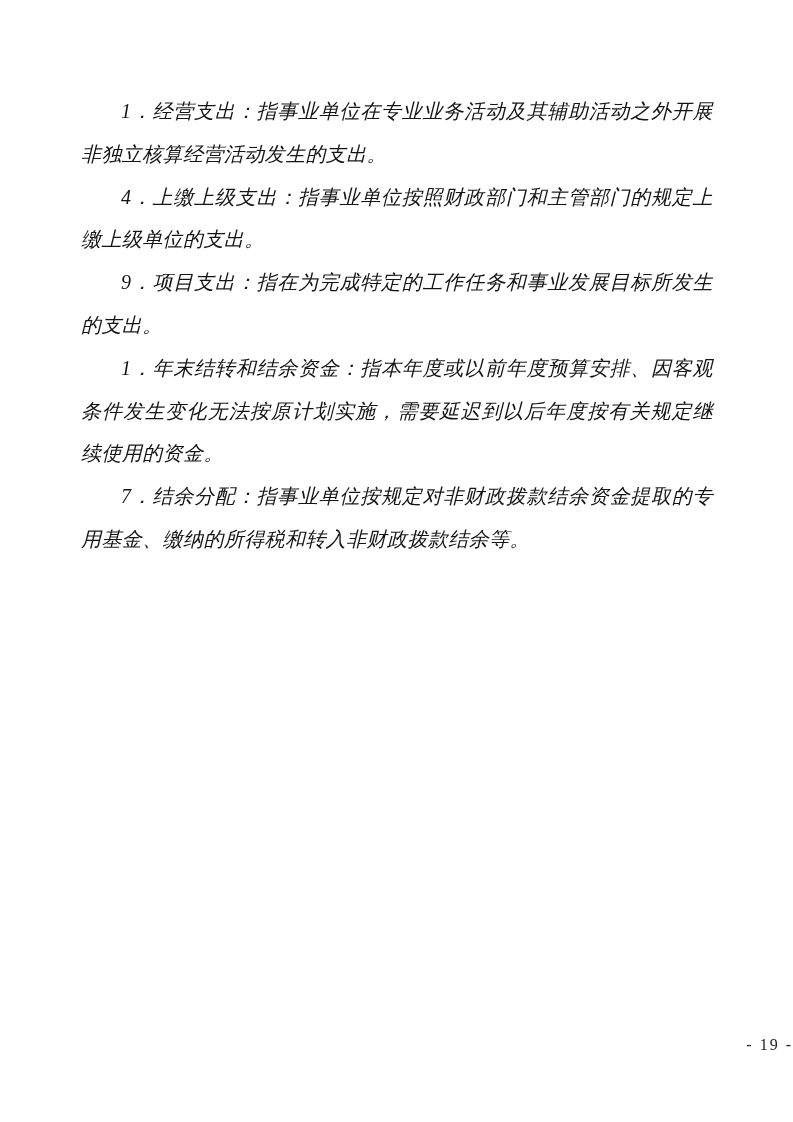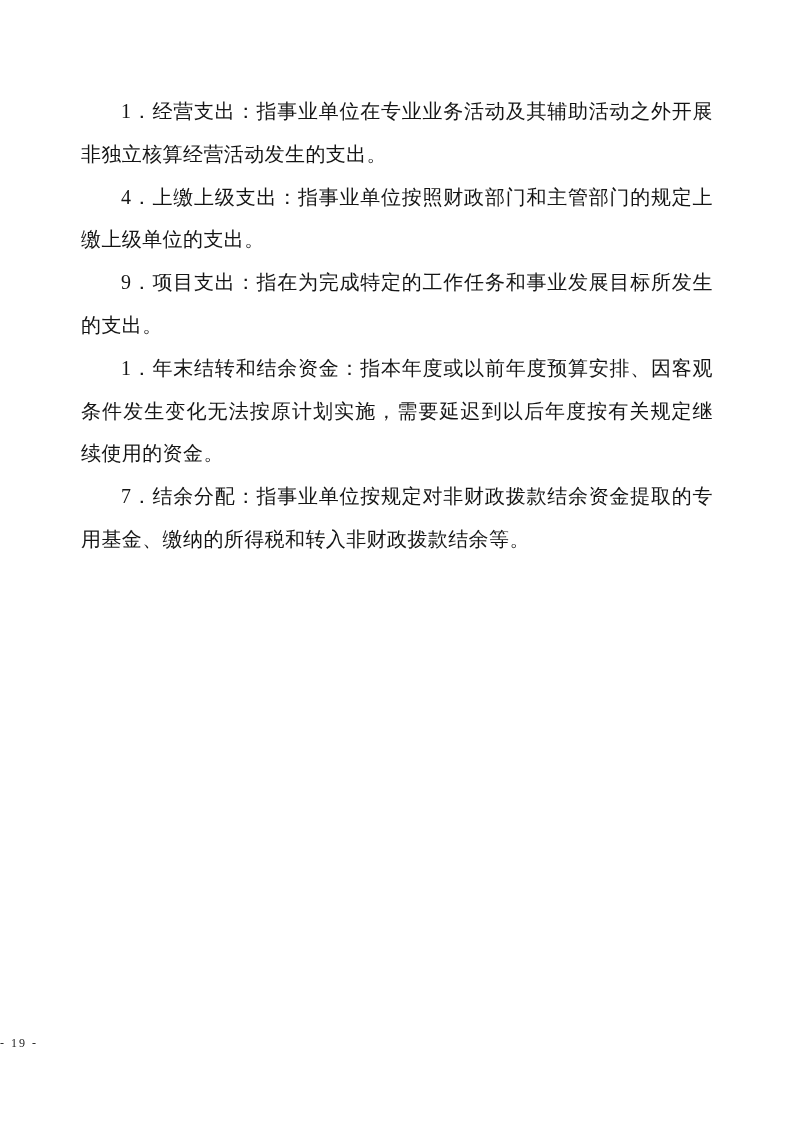--- a/index.html
+++ b/index.html
@@ -24,28 +24,29 @@
   }
   .para {
     margin: 0;
     font-size: 20px;
     line-height: 42.8px;
     letter-spacing: 0.4px;
     text-align: justify;
     text-indent: 2em;
     word-break: break-all;
     color: #151515;
+    font-style: italic;
   }
   .footer {
     position: absolute;
     left: 0;
     top: 1036px;
     width: 100%;
-    text-align: left;
-    font-size: 12px;
+    text-align: right;
+    font-size: 16px;
     letter-spacing: 2px;
     color: #222222;
     font-family: "Liberation Serif", serif;
   }
 </style>
 </head>
 <body>
 
 <div class="page">
   <div class="content">

